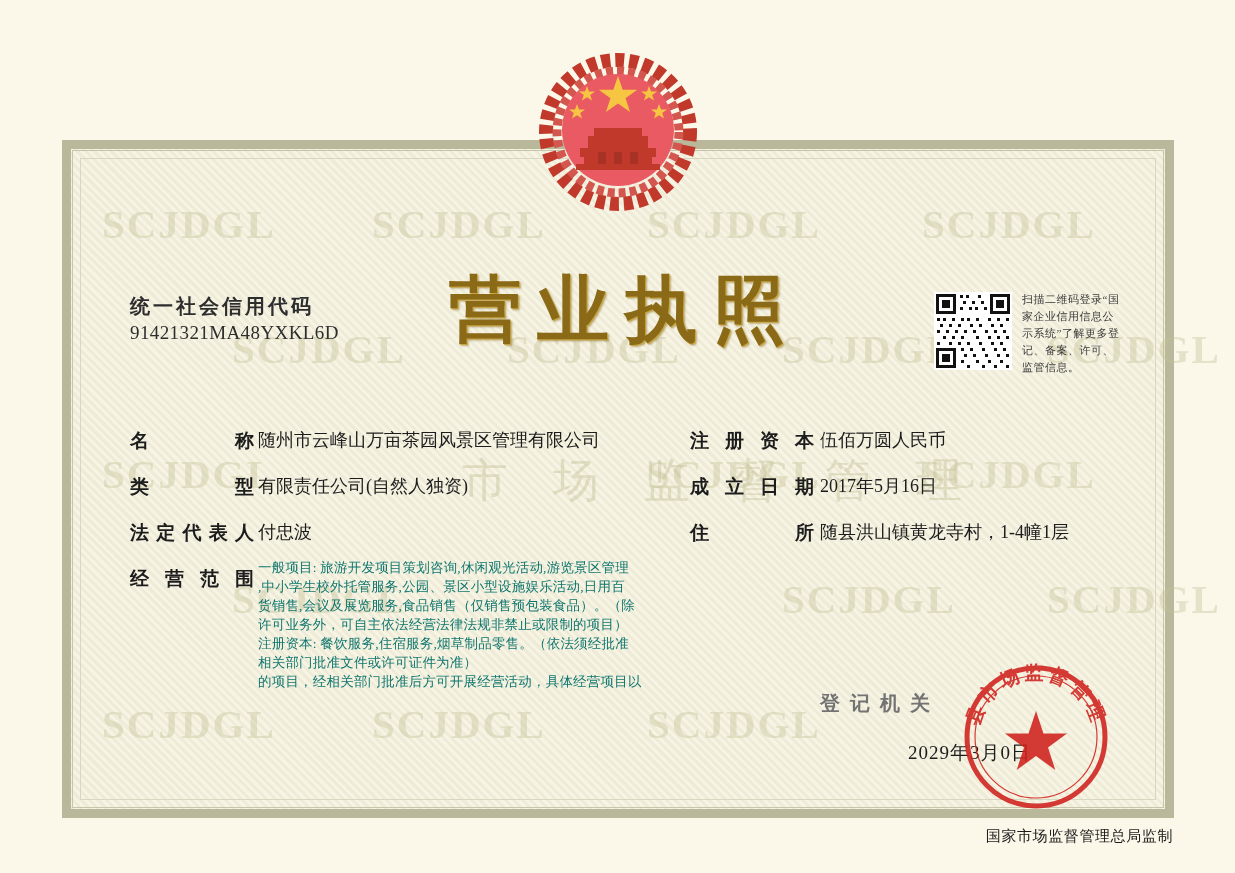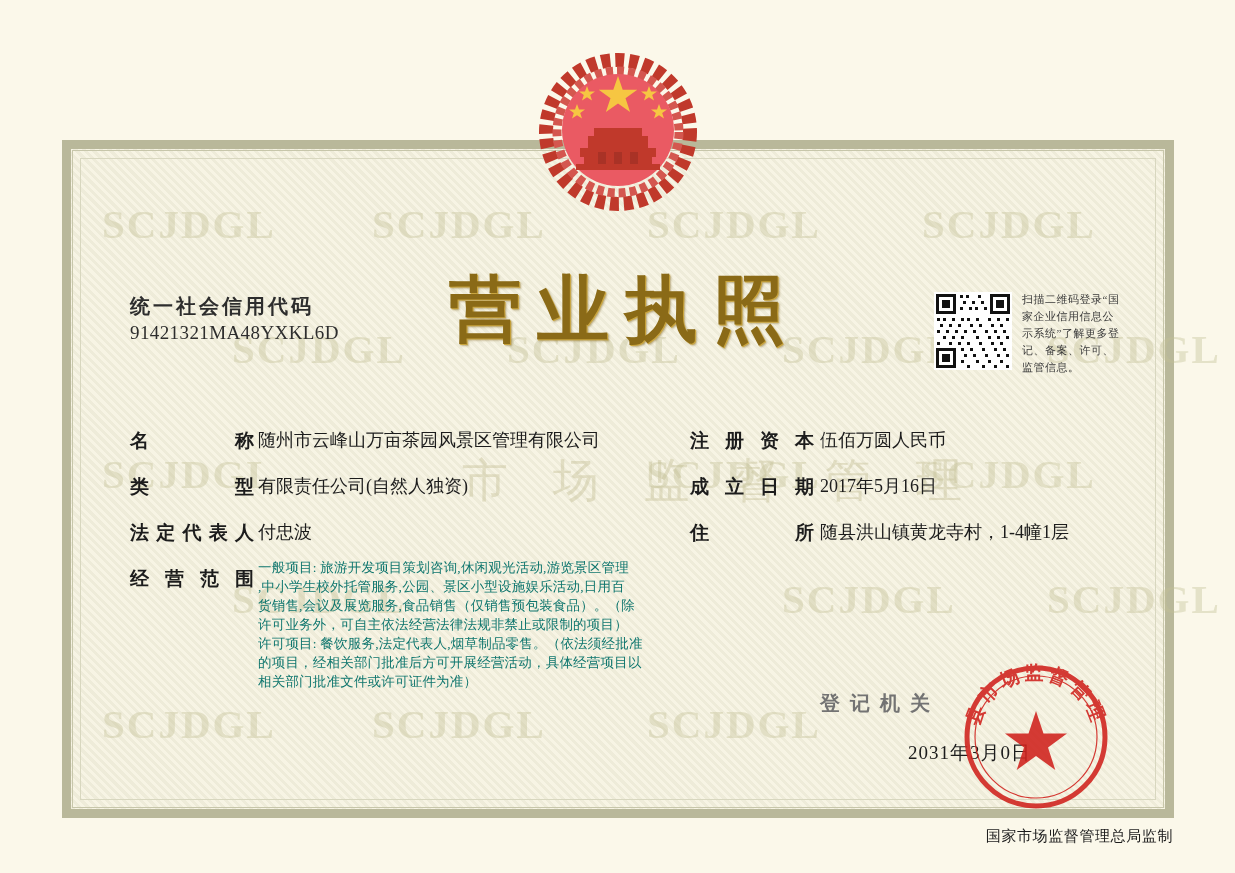--- a/index.html
+++ b/index.html
@@ -445,28 +445,28 @@
       <span class="lab-w" style="width:124px;">住所</span>
     </div>
     <div class="fvalue" style="left:820px; top:520px;">随县洪山镇黄龙寺村，1-4幢1层</div>
   </div>
 
   <div class="scope-text">
     <p>一般项目: 旅游开发项目策划咨询,休闲观光活动,游览景区管理</p>
     <p>,中小学生校外托管服务,公园、景区小型设施娱乐活动,日用百</p>
     <p>货销售,会议及展览服务,食品销售（仅销售预包装食品）。（除</p>
     <p>许可业务外，可自主依法经营法律法规非禁止或限制的项目）</p>
-    <p>许可项目: 餐饮服务,法定代表人,烟草制品零售。（依法须经批准</p>
+    <p>注册资本: 餐饮服务,住宿服务,烟草制品零售。（依法须经批准</p>
+    <p>相关部门批准文件或许可证件为准）</p>
     <p>的项目，经相关部门批准后方可开展经营活动，具体经营项目以</p>
-    <p>相关部门批准文件或许可证件为准）</p>
   </div>
 
   <div class="reg-auth">登记机关</div>
   <div class="reg-date">
-    <span class="num">2031</span><span>年</span><span class="num">3</span><span>月</span><span class="num">0</span><span>日</span>
+    <span class="num">2029</span><span>年</span><span class="num">3</span><span>月</span><span class="num">0</span><span>日</span>
   </div>
 
   <div class="seal">
     <svg viewBox="0 0 148 148" width="148" height="148" aria-hidden="true">
       <circle cx="74" cy="74" r="69" fill="none" stroke="#d0211c" stroke-width="5"></circle>
       <circle cx="74" cy="74" r="61" fill="none" stroke="#d0211c" stroke-width="1.2"></circle>
       <polygon fill="#d0211c" points="74,48 81.5,70.5 105,70.5 86,84.5 93.3,107 74,93 54.7,107 62,84.5 43,70.5 66.5,70.5"></polygon>
       <defs>
         <path id="sealArc" d="M 16,74 A 58,58 0 0 1 132,74"></path>
       </defs>

